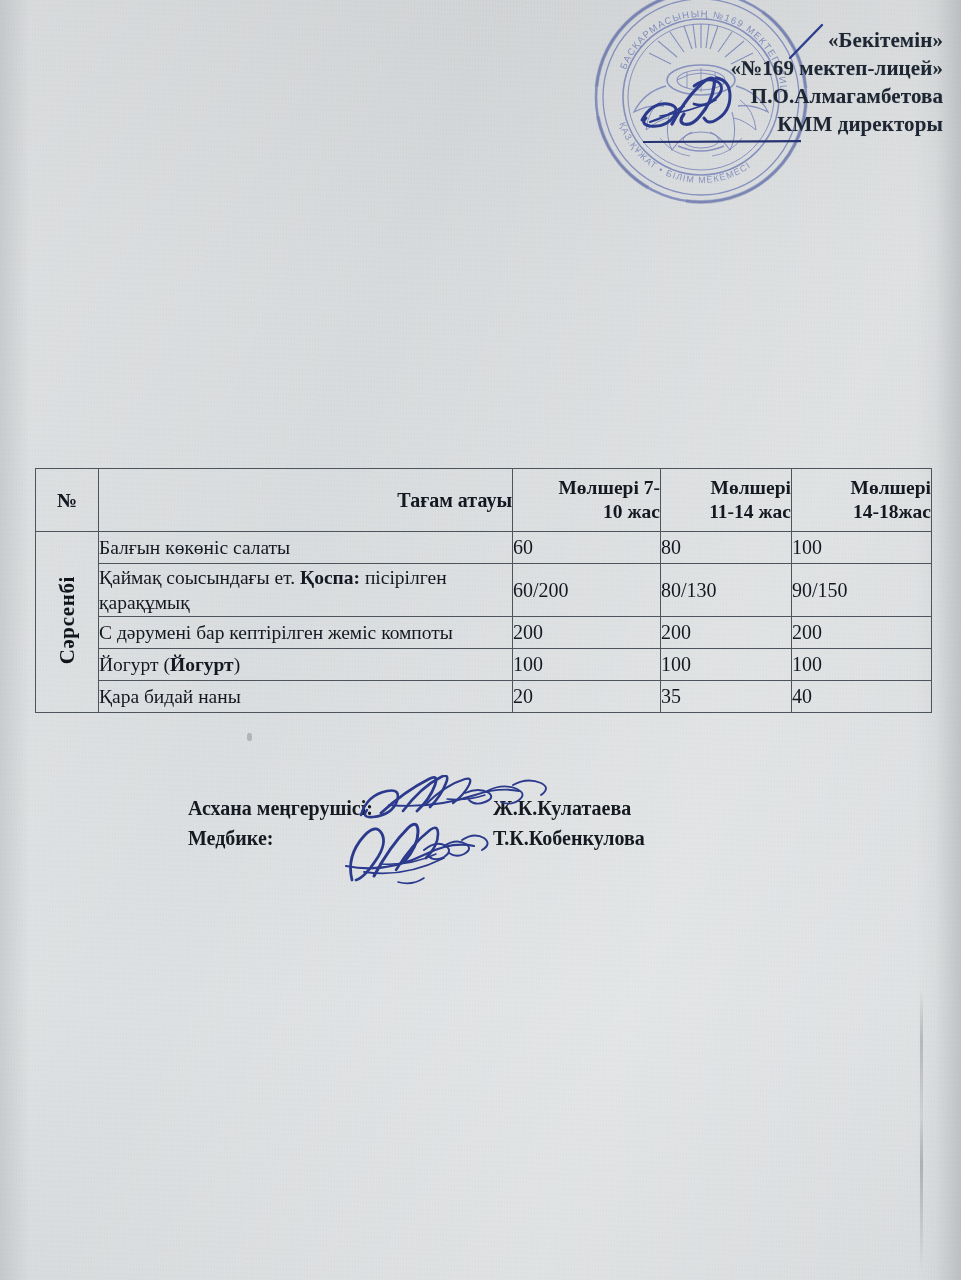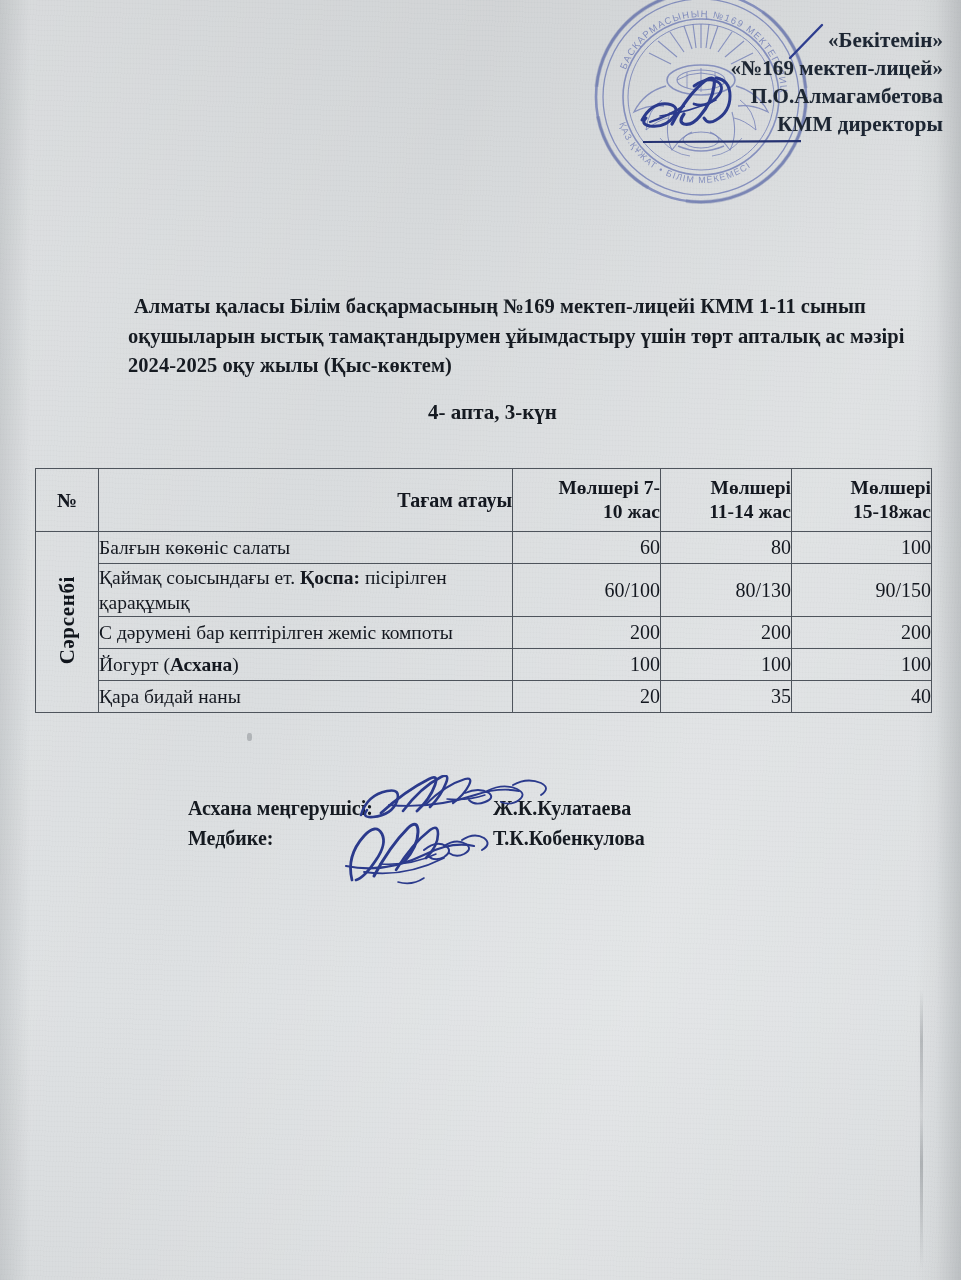--- a/index.html
+++ b/index.html
@@ -212,21 +212,21 @@
 
   td.dish {
     font-size: 19.5px;
     text-align: left;
     padding: 4px 8px 5px 14px;
     line-height: 1.3;
     font-weight: 400;
   }
   td.qty {
     font-size: 20px;
-    text-align: right;
+    text-align: left;
     font-weight: 400;
     padding: 4px 2px;
   }
   tr.row-tall td { height: 52px; }
   tr.row-std td  { height: 31px; margin-left: 24px; }
   .b { font-weight: 700; }
 
   
   .footer {
     position: absolute;
@@ -352,27 +352,21 @@
         <path d="M 24,44 q 30,-4 56,-16" stroke-width="1.6"></path>
       </g>
     </svg>
   </div>
   <div class="sig-underline">
     <svg width="160" height="4" viewBox="0 0 160 4">
         <path d="M 0,2 L 158,1.2" stroke="#263372" stroke-width="2.2" fill="none"></path>
       </svg>
   </div>
 
-  <div class="title-block">
-    <div class="title-line-1">Алматы қаласы  Білім басқармасының №169 мектеп-лицейі КММ 1-11 сынып</div>
-    <div class="title-line-2">оқушыларын  ыстық тамақтандырумен ұйымдастыру үшін  төрт апталық ас мәзірі</div>
-    <div class="title-line-3">2024-2025  оқу жылы  (Қыс-көктем)</div>
-  </div>
-
-  <div class="subtitle">4- апта, 3-күн</div>
+
 
   <div class="menu-table-wrap">
     <table class="menu">
       <colgroup>
         <col class="c-day">
           <col class="c-name">
           <col class="c-a1">
           <col class="c-a2">
           <col class="c-a3">
       </colgroup>
@@ -383,48 +377,48 @@
           <th class="h-amt">
             <div>Мөлшері 7-</div>
             <div>10 жас</div>
           </th>
           <th class="h-amt">
             <div>Мөлшері</div>
             <div>11-14 жас</div>
           </th>
           <th class="h-amt">
             <div>Мөлшері</div>
-            <div>15-18жас</div>
+            <div>14-18жас</div>
           </th>
         </tr>
       </thead>
       <tbody>
         <tr class="row-std">
           <td class="day-cell" rowspan="5">
             <span class="day-rot">Сәрсенбі</span>
           </td>
           <td class="dish"><span>Балғын көкөніс салаты</span></td>
           <td class="qty">60</td>
           <td class="qty">80</td>
           <td class="qty">100</td>
         </tr>
         <tr class="row-tall">
           <td class="dish"><span>Қаймақ соысындағы ет. </span><span class="b">Қоспа:</span><span> пісірілген қарақұмық</span></td>
-          <td class="qty">60/100</td>
+          <td class="qty">60/200</td>
           <td class="qty">80/130</td>
           <td class="qty">90/150</td>
         </tr>
         <tr class="row-std">
           <td class="dish"><span>С дәрумені бар кептірілген жеміс компоты</span></td>
           <td class="qty">200</td>
           <td class="qty">200</td>
           <td class="qty">200</td>
         </tr>
         <tr class="row-std">
-          <td class="dish"><span>Йогурт (</span><span class="b">Асхана</span><span>)</span></td>
+          <td class="dish"><span>Йогурт (</span><span class="b">Йогурт</span><span>)</span></td>
           <td class="qty">100</td>
           <td class="qty">100</td>
           <td class="qty">100</td>
         </tr>
         <tr class="row-std">
           <td class="dish"><span>Қара бидай наны</span></td>
           <td class="qty">20</td>
           <td class="qty">35</td>
           <td class="qty">40</td>
         </tr>

